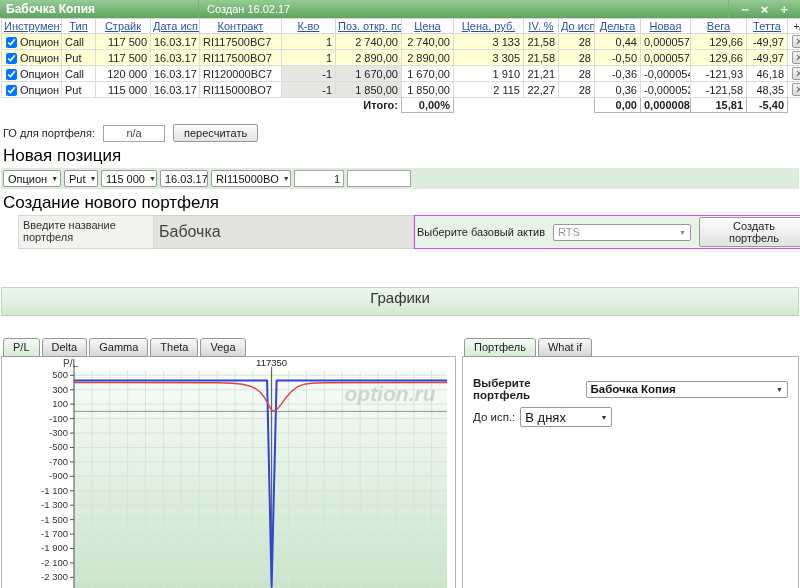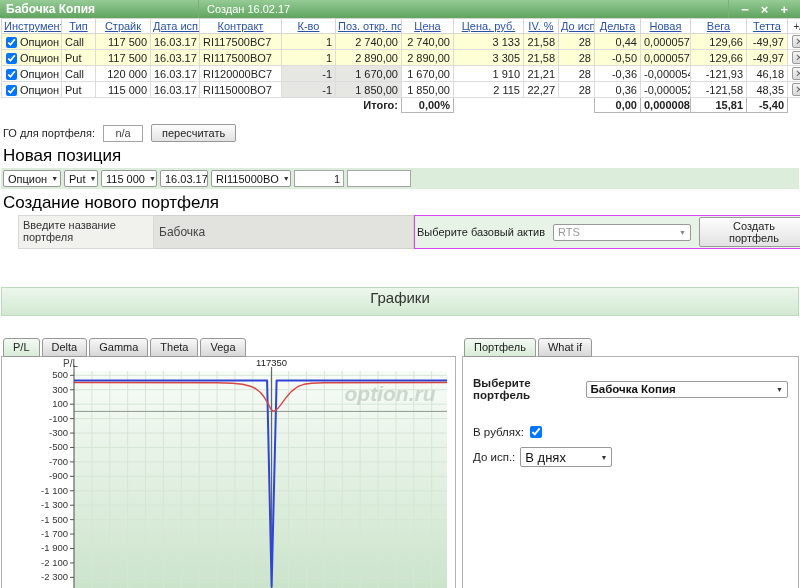--- a/index.html
+++ b/index.html
@@ -47,33 +47,33 @@
     font-size:11px; color:#222; padding:2px 10px; text-align:center; cursor:pointer;
     font-family:"Liberation Sans",sans-serif; }
   .input-box { border:1px solid #a5a5a5; background:#fff; height:17px; display:inline-flex;
     align-items:center; font-size:11px; }
   .sel { background:#fff; border:1px solid #999; border-radius:2px; font-size:11px; color:#111;
     padding:1px 4px; display:inline-flex; align-items:center; height:17px; cursor:pointer;
     white-space:nowrap; overflow:hidden; }
   .sel .arrow { margin-left:auto; font-size:7px; color:#333; padding-left:4px; }
   
   .go-row { margin:11px 0 0 3px; display:flex; align-items:center; gap:8px; font-size:11px; }
-  .go-value { width:40px; justify-content:center; color:#444; }
+  .go-value { width:62px; justify-content:center; color:#444; }
   h2.section-heading { font-size:17px; font-weight:normal; color:#000; margin:4px 0 2px 3px; }
   .newpos-row { margin-left:1px; width:798px; display:flex; align-items:center;
     background:#dcedDC; background:#dceddc; padding:2px; gap:3px; }
   .w58{width:58px;} .w34{width:34px;} .w56{width:56px;} .w48{width:48px;} .w80{width:80px;}
   .qty-box { width:50px; justify-content:flex-end; padding-right:3px; background:#fff; }
   .blank-box { width:64px; background:#fff; }
   .np-spacer { flex:1; }
   .add-btn { width:126px; margin-right:30px; }
   .create-row { margin-left:18px; width:798px; display:flex; align-items:stretch; font-size:11px; }
   .name-label { width:136px; background:#f1f1ee; border:1px solid #d8d8d4; padding:3px 4px; color:#333; }
   .name-input { width:260px; background:#e2e2df; border:1px solid #d0d0cc; border-left:none;
-    padding:2px 5px; font-size:12px; color:#444; display:flex; align-items:center; }
+    padding:2px 5px; font-size:16px; color:#444; display:flex; align-items:center; }
   .create-right { flex:1; background:#e8f3e8; border:1px solid #d946ef; display:flex;
     align-items:center; gap:8px; padding:1px 2px; }
   .asset-label { flex:1; text-align:right; color:#222; }
   .asset-select { width:138px; color:#999; }
   .asset-select .arrow { color:#888; }
   .create-btn { width:110px; margin-right:4px; }
   .charts-bar { margin:38px 1px 0 1px; height:29px; line-height:20px;
     background:linear-gradient(#ecf7ec,#d2e9d2); border:1px solid #bcd9bc;
     text-align:center; font-size:15px; color:#333; }
   
@@ -412,24 +412,20 @@
         <span class="tab">What if</span>
       </div>
     <div class="panel-body">
       <div class="rp-row rp-row1">
         <span>Выберите портфель</span>
         <span class="sel rp-portfolio-select">
             <span>Бабочка Копия</span>
             <span class="arrow">▼</span>
           </span>
       </div>
-      <div class="rp-row rp-row2">
-        <span>В рублях:</span>
-        <input type="checkbox" checked="" style="">
-      </div>
       <div class="rp-row rp-row3">
         <span>До исп.:</span>
         <span class="sel rp-days-select">
             <span>В днях</span>
             <span class="arrow">▼</span>
           </span>
       </div>
     </div>
   </div>
 </div>

